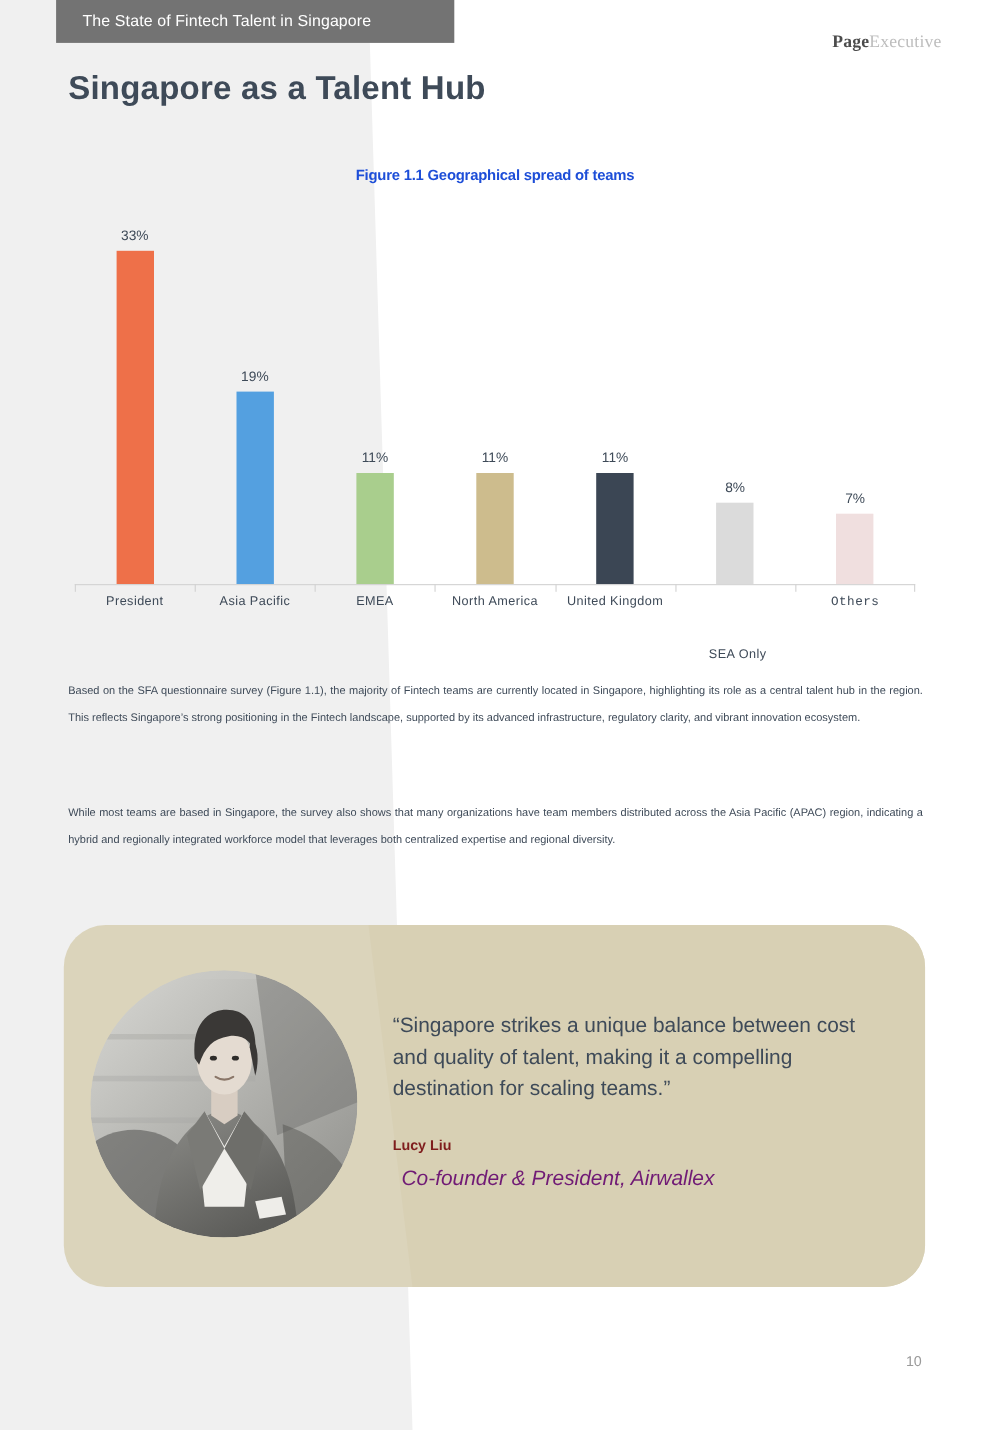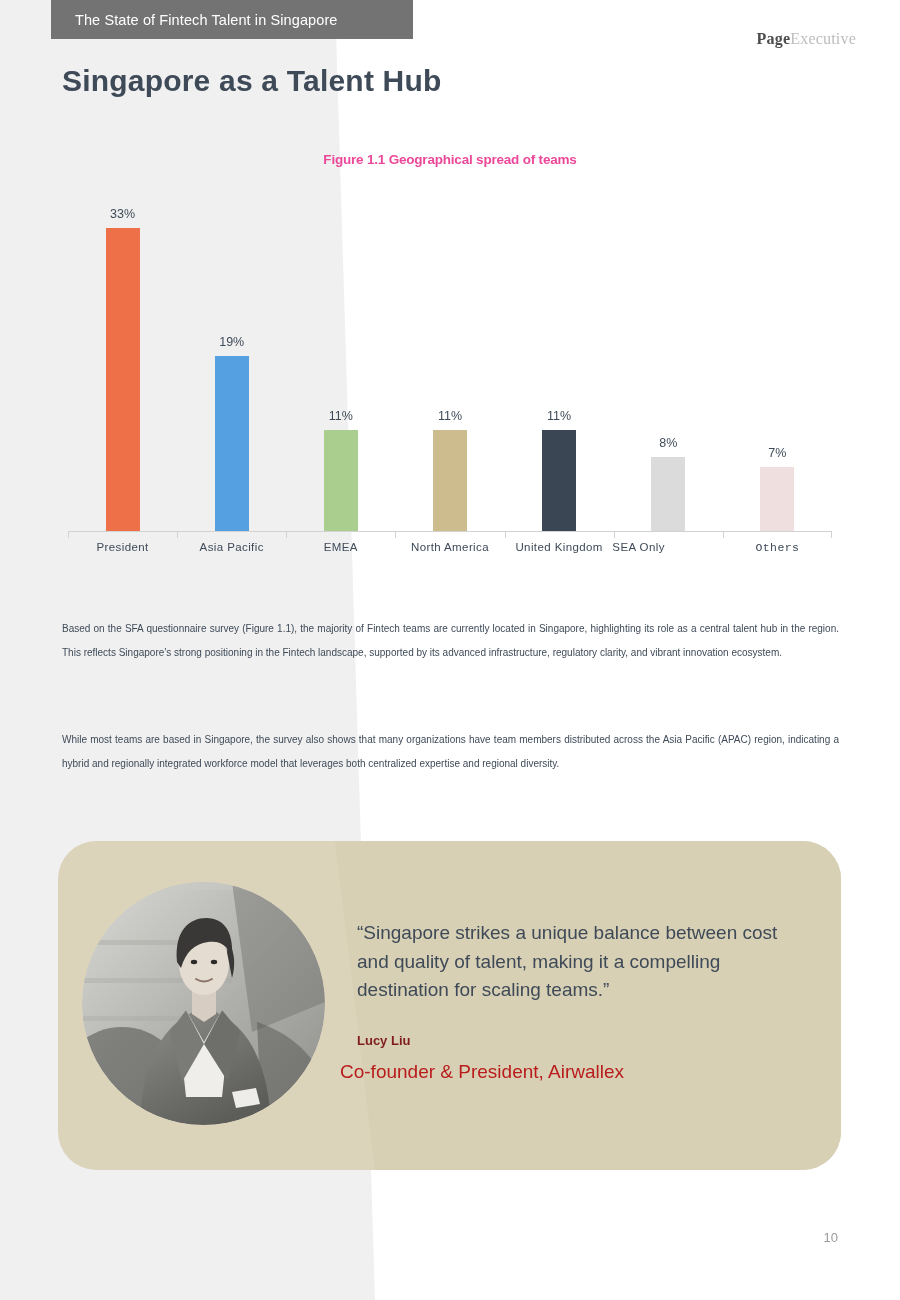--- a/index.html
+++ b/index.html
@@ -43,21 +43,21 @@
   #page-title {
     position:absolute; left:62px; top:64px;
     font-size:30px; font-weight:700; color:#3e4a58;
     letter-spacing:.2px; z-index:3;
   }
 
   
   #figure-caption {
     position:absolute; left:0; top:152px; width:900px;
     text-align:center; font-size:13.5px; font-weight:bold;
-    color:#ec4899; letter-spacing:-0.2px; z-index:3;
+    color:#1d4ed8; letter-spacing:-0.2px; z-index:3;
   }
 
   #chart {
     position:absolute; left:68px; top:200px; width:764px; height:370px;
     z-index:3;
   }
   #plot {
     position:absolute; left:0; top:0; width:764px; height:331px;
   }
   .bar-slot {
@@ -108,22 +108,22 @@
   }
   #quote-text {
     position:absolute; left:299px; top:78px; width:450px;
     font-size:19px; line-height:28.5px; color:#3e4a58; z-index:2;
   }
   #quote-name {
     position:absolute; left:299px; top:192px;
     font-size:13px; font-weight:bold; color:#7f1d1d; z-index:2;
   }
   #quote-role {
-    position:absolute; left:282px; top:220px;
-    font-size:19px; color:#b91c1c; z-index:2;
+    position:absolute; left:307px; top:220px;
+    font-size:19px; font-style:italic; color:#701a75; z-index:2;
   }
 
   #page-number {
     position:absolute; right:62px; top:1230px;
     font-size:13px; color:#9a9a9a; z-index:3;
   }
 </style>
 </head>
 <body>
 
@@ -178,21 +178,21 @@
 <div class="cat-label" style="left: 0px; width: 109.143px;">President</div>
     <div class="tick" style="left: 0px;"></div>
     <div class="cat-label" style="left: 109.143px; width: 109.143px;">Asia Pacific</div>
     <div class="tick" style="left: 109.143px;"></div>
     <div class="cat-label" style="left: 218.286px; width: 109.143px;">EMEA</div>
     <div class="tick" style="left: 218.286px;"></div>
     <div class="cat-label" style="left: 327.429px; width: 109.143px;">North America</div>
     <div class="tick" style="left: 327.429px;"></div>
     <div class="cat-label" style="left: 436.571px; width: 109.143px;">United Kingdom</div>
     <div class="tick" style="left: 436.571px;"></div>
-    <div class="cat-label" style="left: 516px; width: 109.143px;">SEA Only</div>
+    <div class="cat-label" style="left: 548px; width: 109.143px; margin-top: 48px;">SEA Only</div>
     <div class="tick" style="left: 545.714px;"></div>
     <div class="cat-label" style="left: 654.857px; width: 109.143px; font-family: Liberation Mono, monospace;">Others</div>
     <div class="tick" style="left: 654.857px;"></div>
     <div class="tick" style="left: 763px;"></div>
   </div>
 
 <p class="para" id="para-1">Based on the SFA questionnaire survey (Figure 1.1), the majority of Fintech teams are currently located in Singapore, highlighting its role as a central talent hub in the region. This reflects Singapore’s strong positioning in the Fintech landscape, supported by its advanced infrastructure, regulatory clarity, and vibrant innovation ecosystem.</p>
 <p class="para" id="para-2">While most teams are based in Singapore, the survey also shows that many organizations have team members distributed across the Asia Pacific (APAC) region, indicating a hybrid and regionally integrated workforce model that leverages both centralized expertise and regional diversity.</p>
 
 <div id="quote-card">

